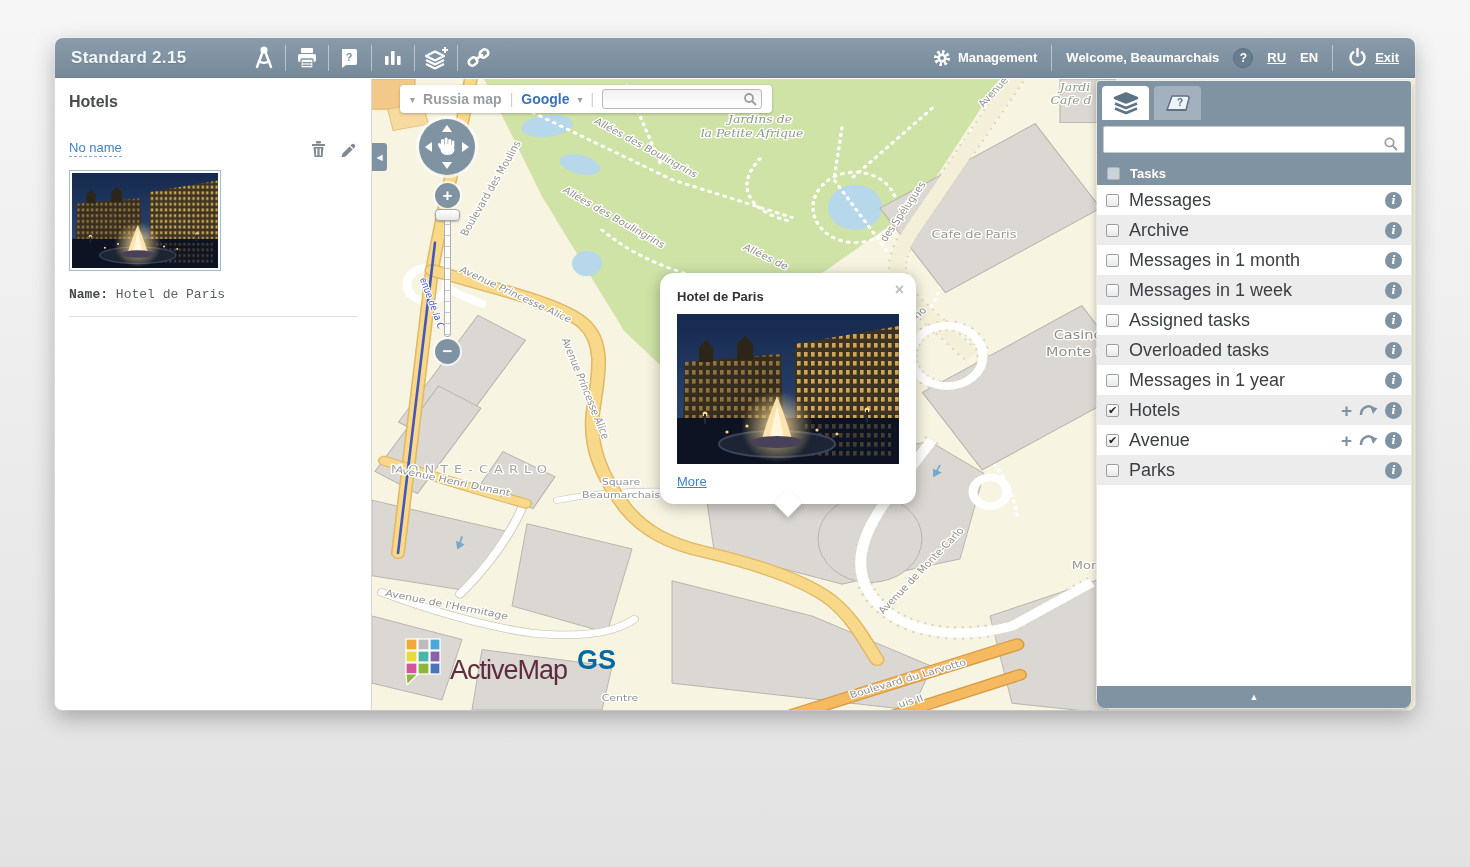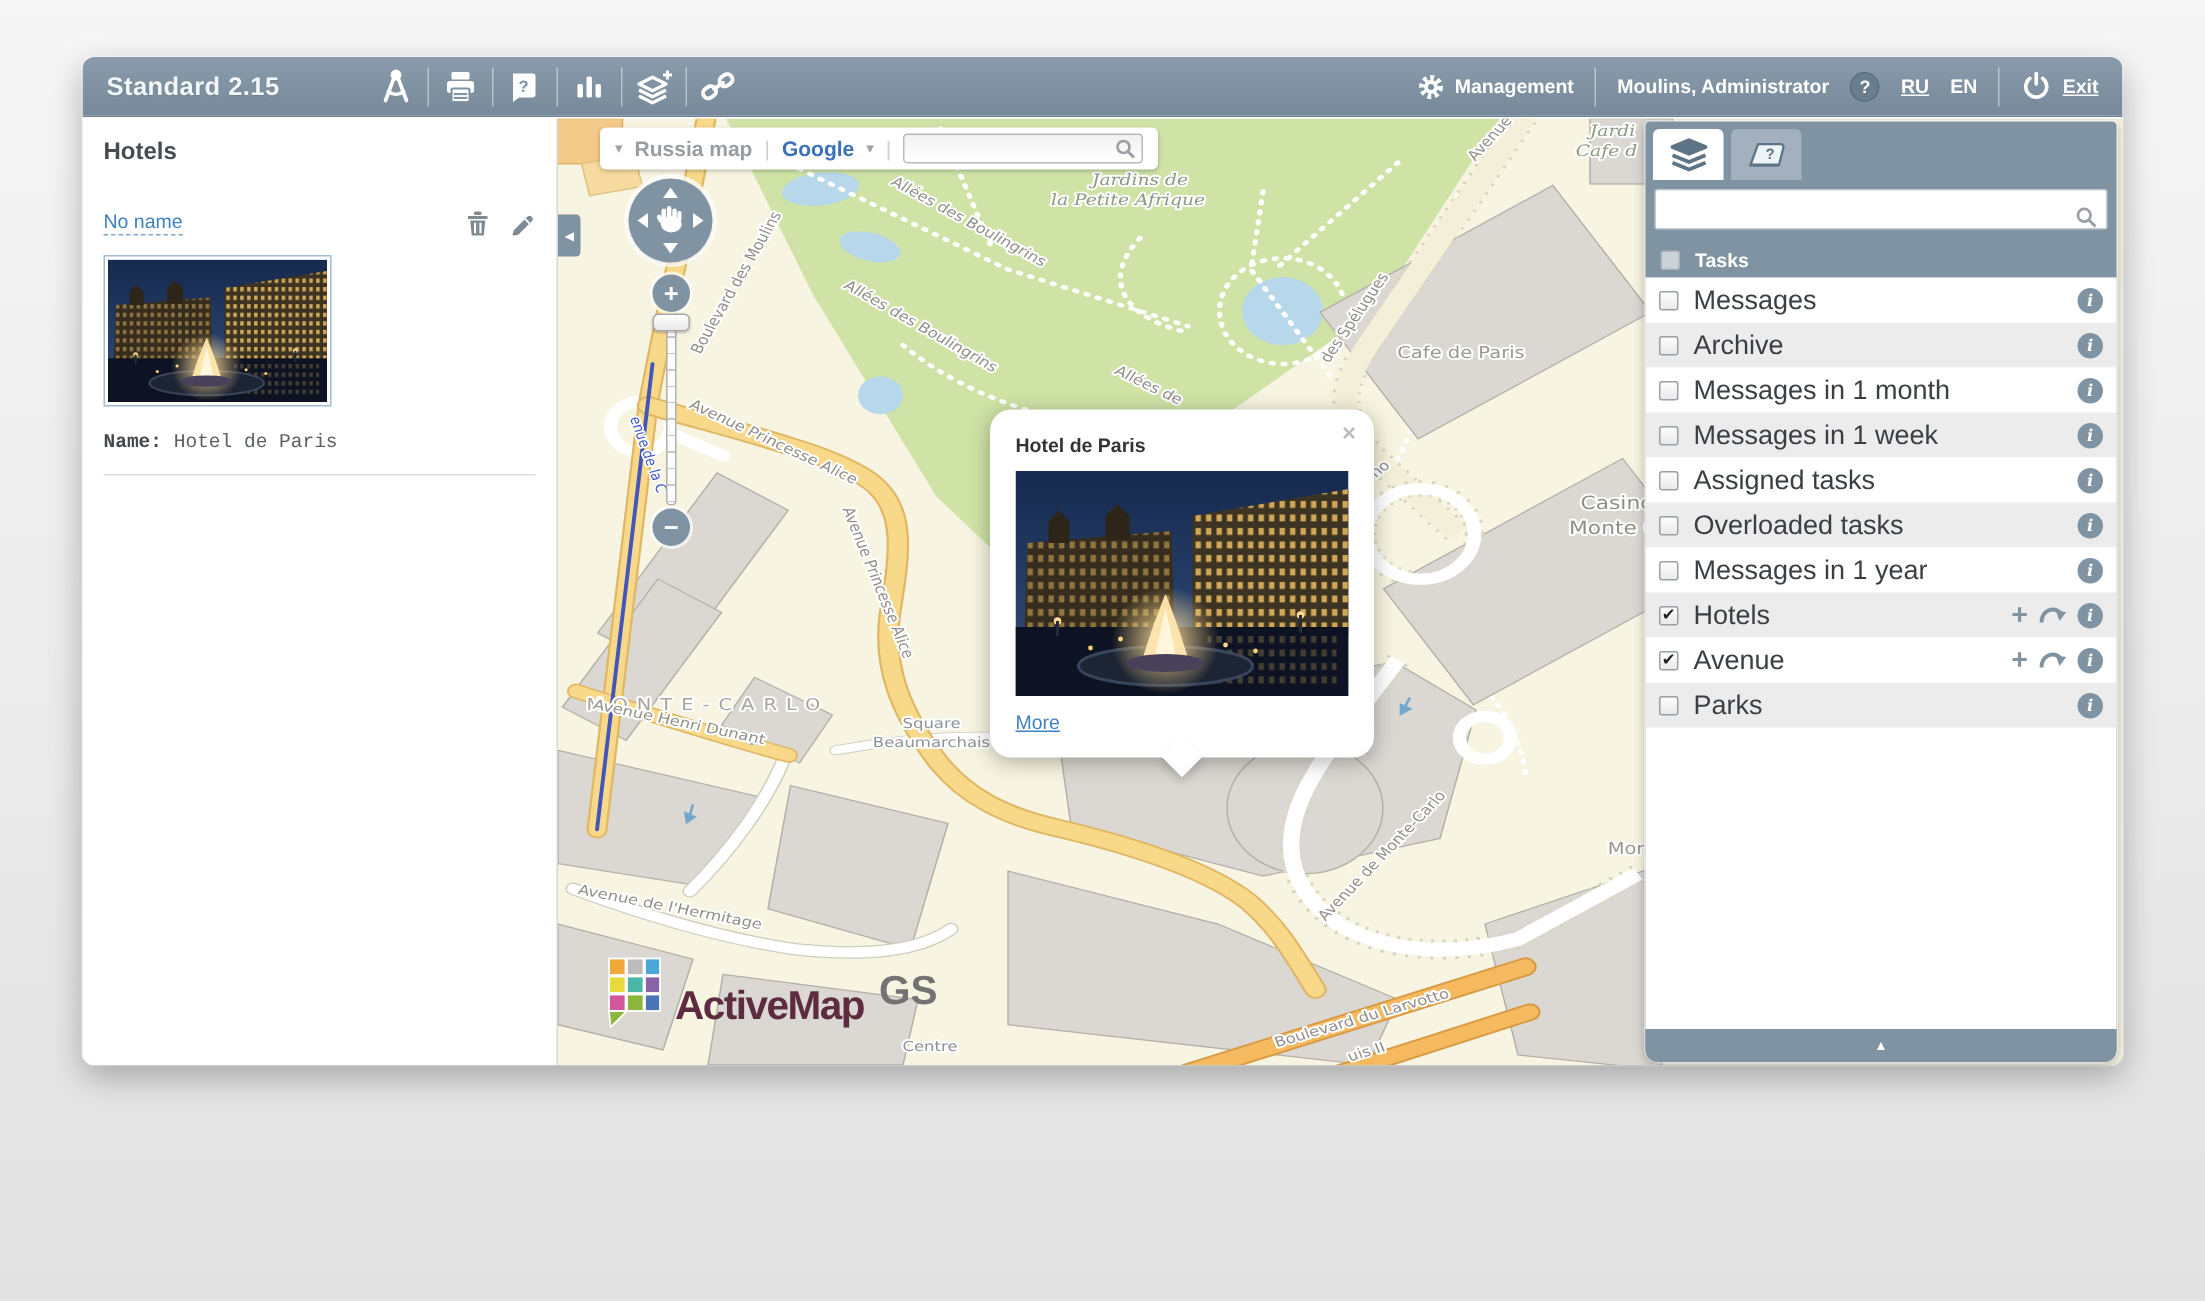--- a/index.html
+++ b/index.html
@@ -89,22 +89,22 @@
     box-shadow:0 3px 14px rgba(0,0,0,.3);padding:16px 17px 14px 17px;}
   .popup-close{position:absolute;right:12px;top:8px;color:#bdbdbd;font-size:16px;font-weight:bold;cursor:pointer;}
   .popup-title{font-size:13px;font-weight:bold;color:#333;margin-bottom:10px;}
   .popup-photo{display:block;width:222px;height:150px;}
   .popup-more{display:inline-block;margin-top:10px;font-size:13px;color:#3f82c3;text-decoration:underline;cursor:pointer;}
   .popup-tail{position:absolute;left:118px;bottom:-9px;width:20px;height:20px;background:#fff;transform:rotate(45deg);
     box-shadow:3px 3px 6px rgba(0,0,0,.15);}
 
   
   .map-logo{position:absolute;left:30px;bottom:24px;z-index:4;display:flex;align-items:center;gap:6px;}
-  .logo-text{font-size:27px;font-weight:bold;color:#5e2b41;letter-spacing:-1px;margin-top:20px;}
-  .logo-suffix{font-size:27px;font-weight:bold;color:#737373;margin-left:4px;}
+  .logo-text{font-size:27px;font-weight:normal;color:#5e2b41;letter-spacing:-1px;margin-top:20px;}
+  .logo-suffix{font-size:27px;font-weight:bold;color:#0369a1;margin-left:4px;}
 
   
   .right-panel{position:absolute;top:2px;right:4px;bottom:2px;width:314px;background:#8093a2;z-index:15;
     border-radius:3px 3px 9px 9px;box-shadow:0 0 0 1px rgba(255,255,255,.5),0 2px 8px rgba(0,0,0,.3);
     display:flex;flex-direction:column;}
   .rp-tabs{display:flex;gap:5px;padding:5px 0 0 5px;height:39px;}
   .rp-tab{width:47px;height:34px;border-radius:4px 4px 0 0;display:flex;align-items:center;justify-content:center;cursor:pointer;}
   .rp-tab.active{background:#fff;}
   .rp-tab.inactive{background:#a2b1bd;}
   .rp-search{padding:6px 6px 8px 6px;}
@@ -244,21 +244,21 @@
         <svg width="18" height="18" viewBox="0 0 18 18">
           <circle cx="9" cy="9" r="6" fill="none" stroke="#fff" stroke-width="4" stroke-dasharray="2.4 2.2"></circle>
           <circle cx="9" cy="9" r="4.6" fill="#fff"></circle>
             <circle cx="9" cy="9" r="2" fill="#7b8fa0"></circle>
           </svg>
         <span>Management</span>
       </div>
       <div class="gap"></div>
       <div class="tb-sep"></div>
       <div class="gap"></div>
-      <span>Moulins, Administrator</span>
+      <span>Welcome, Beaumarchais</span>
       <div class="gap"></div>
       <div class="help-badge">?</div>
       <div class="gap"></div>
       <span class="tb-link tb-underline">RU</span>
       <div class="gap"></div>
       <span class="tb-link">EN</span>
       <div class="gap"></div>
       <div class="tb-sep"></div>
       <div class="gap"></div>
       <div class="tb-link" style="display:flex;align-items:center;gap:7px;">

